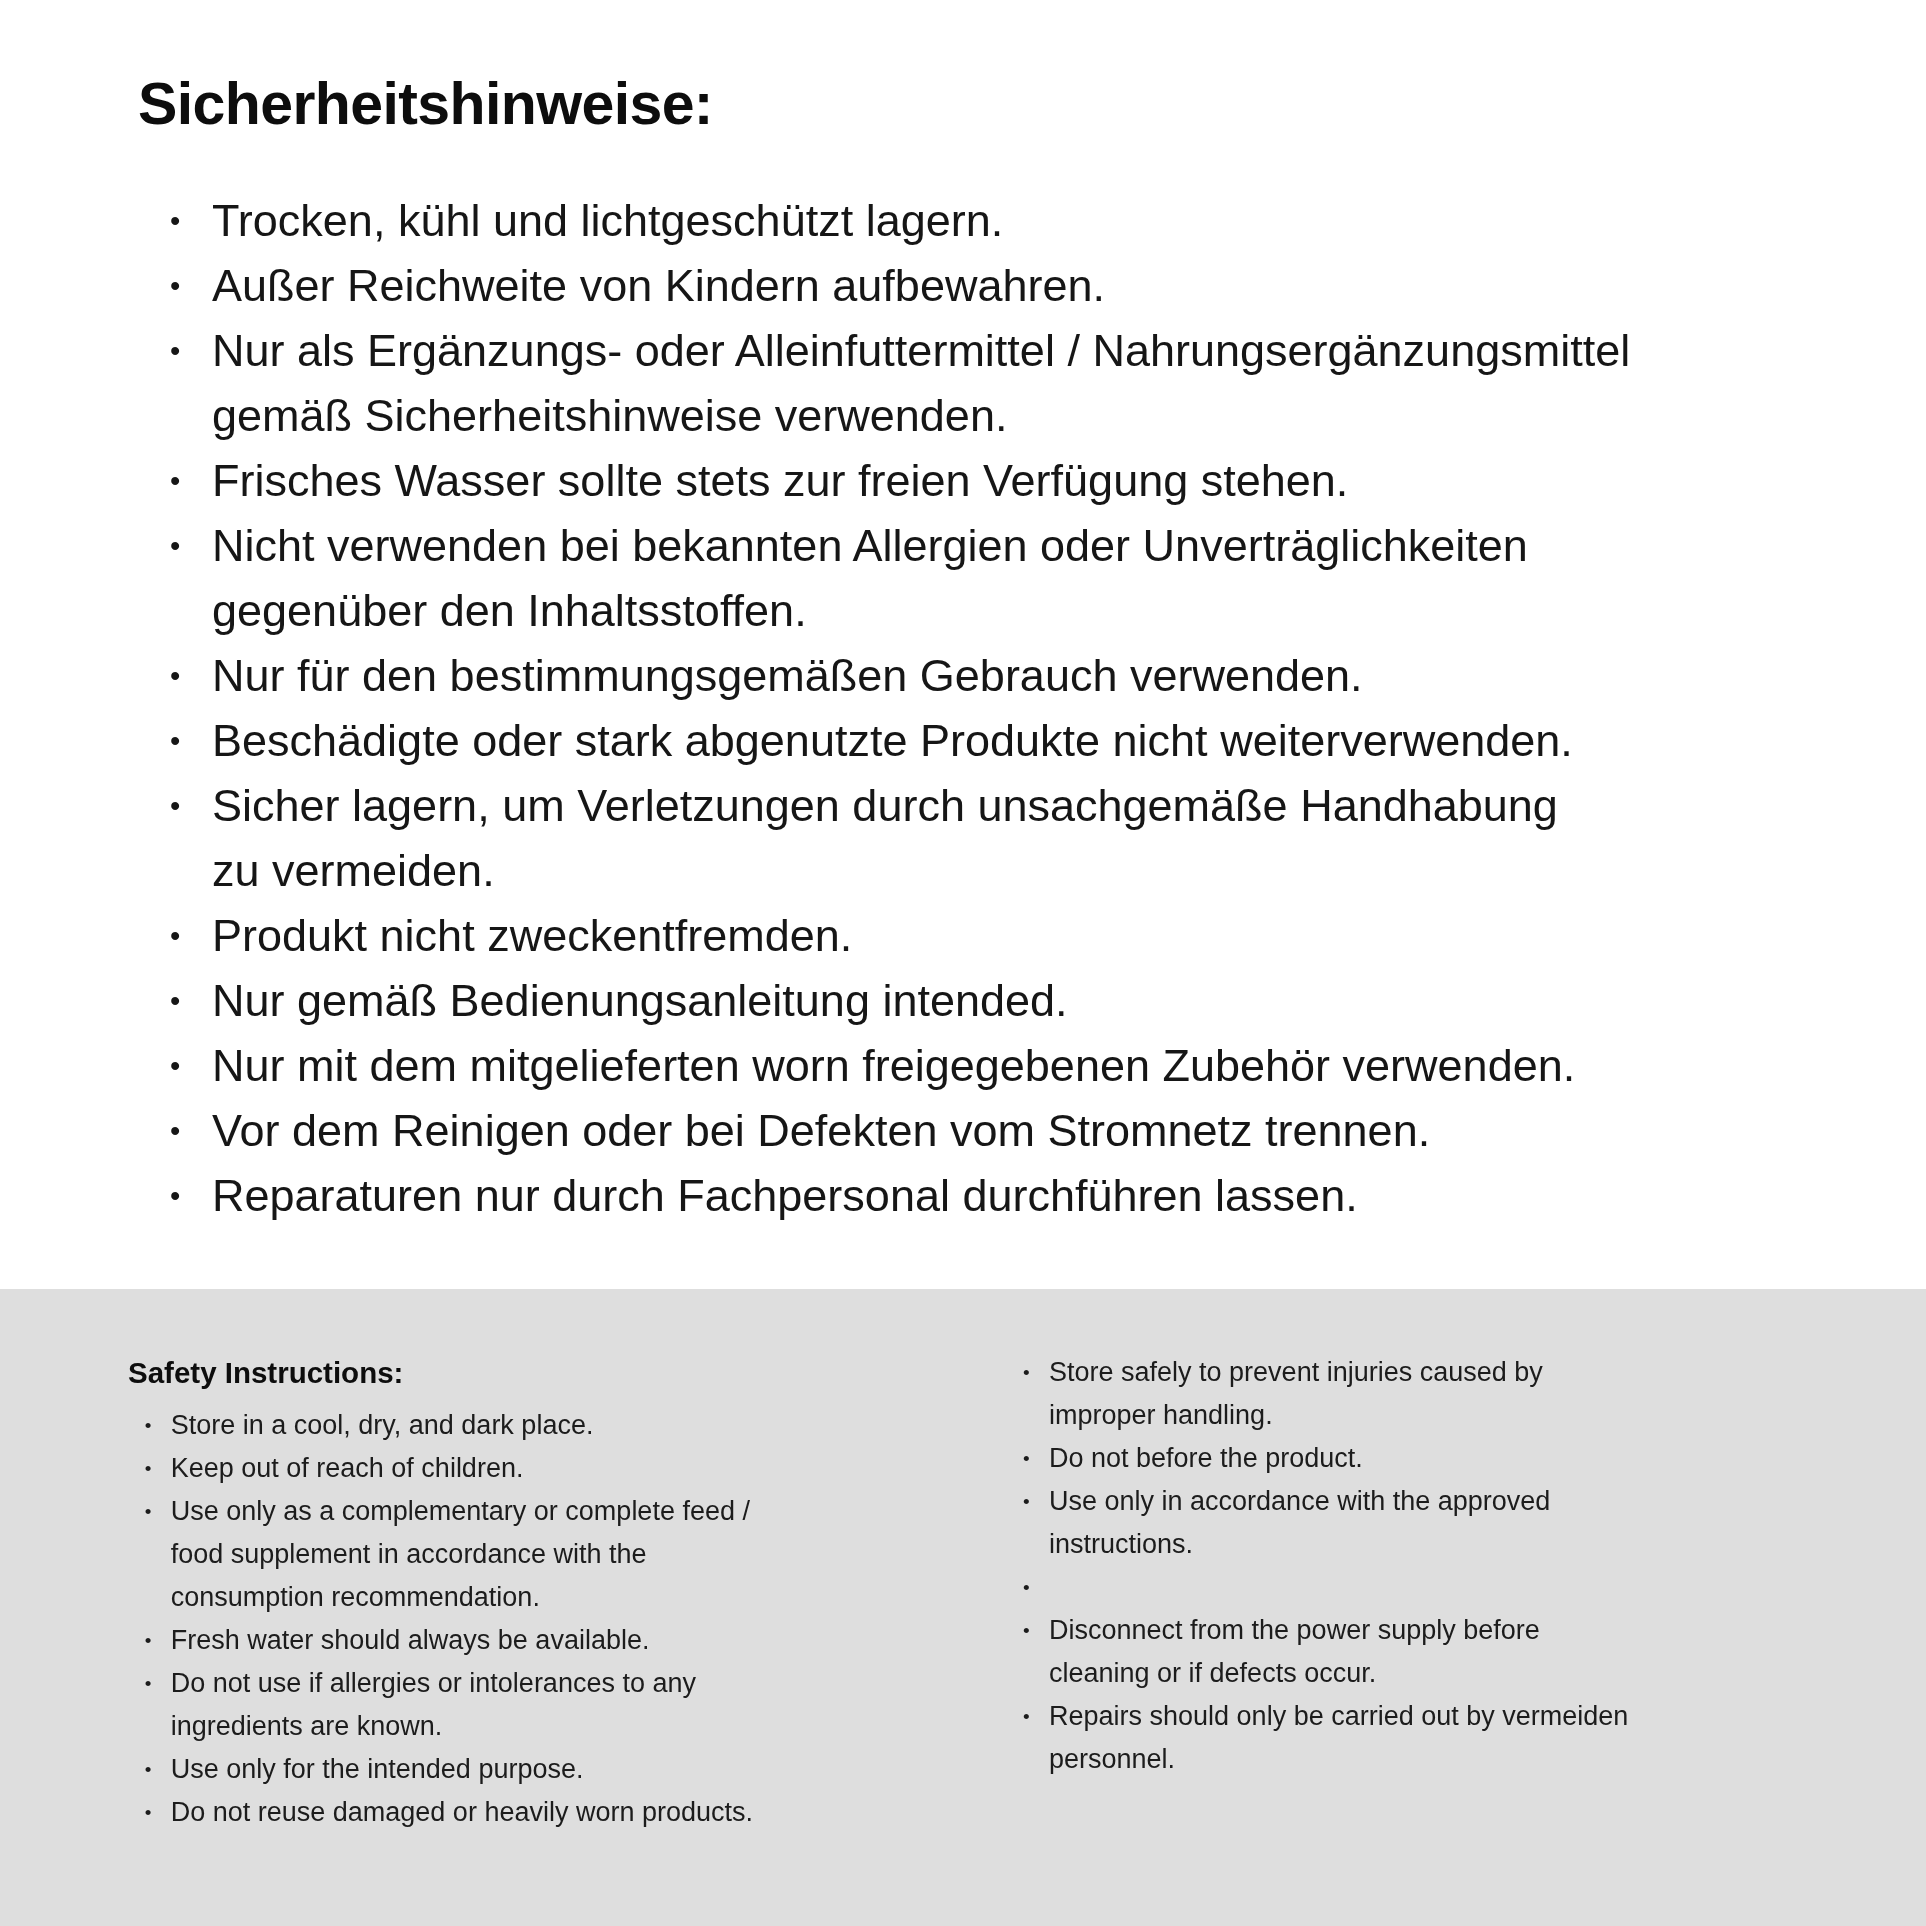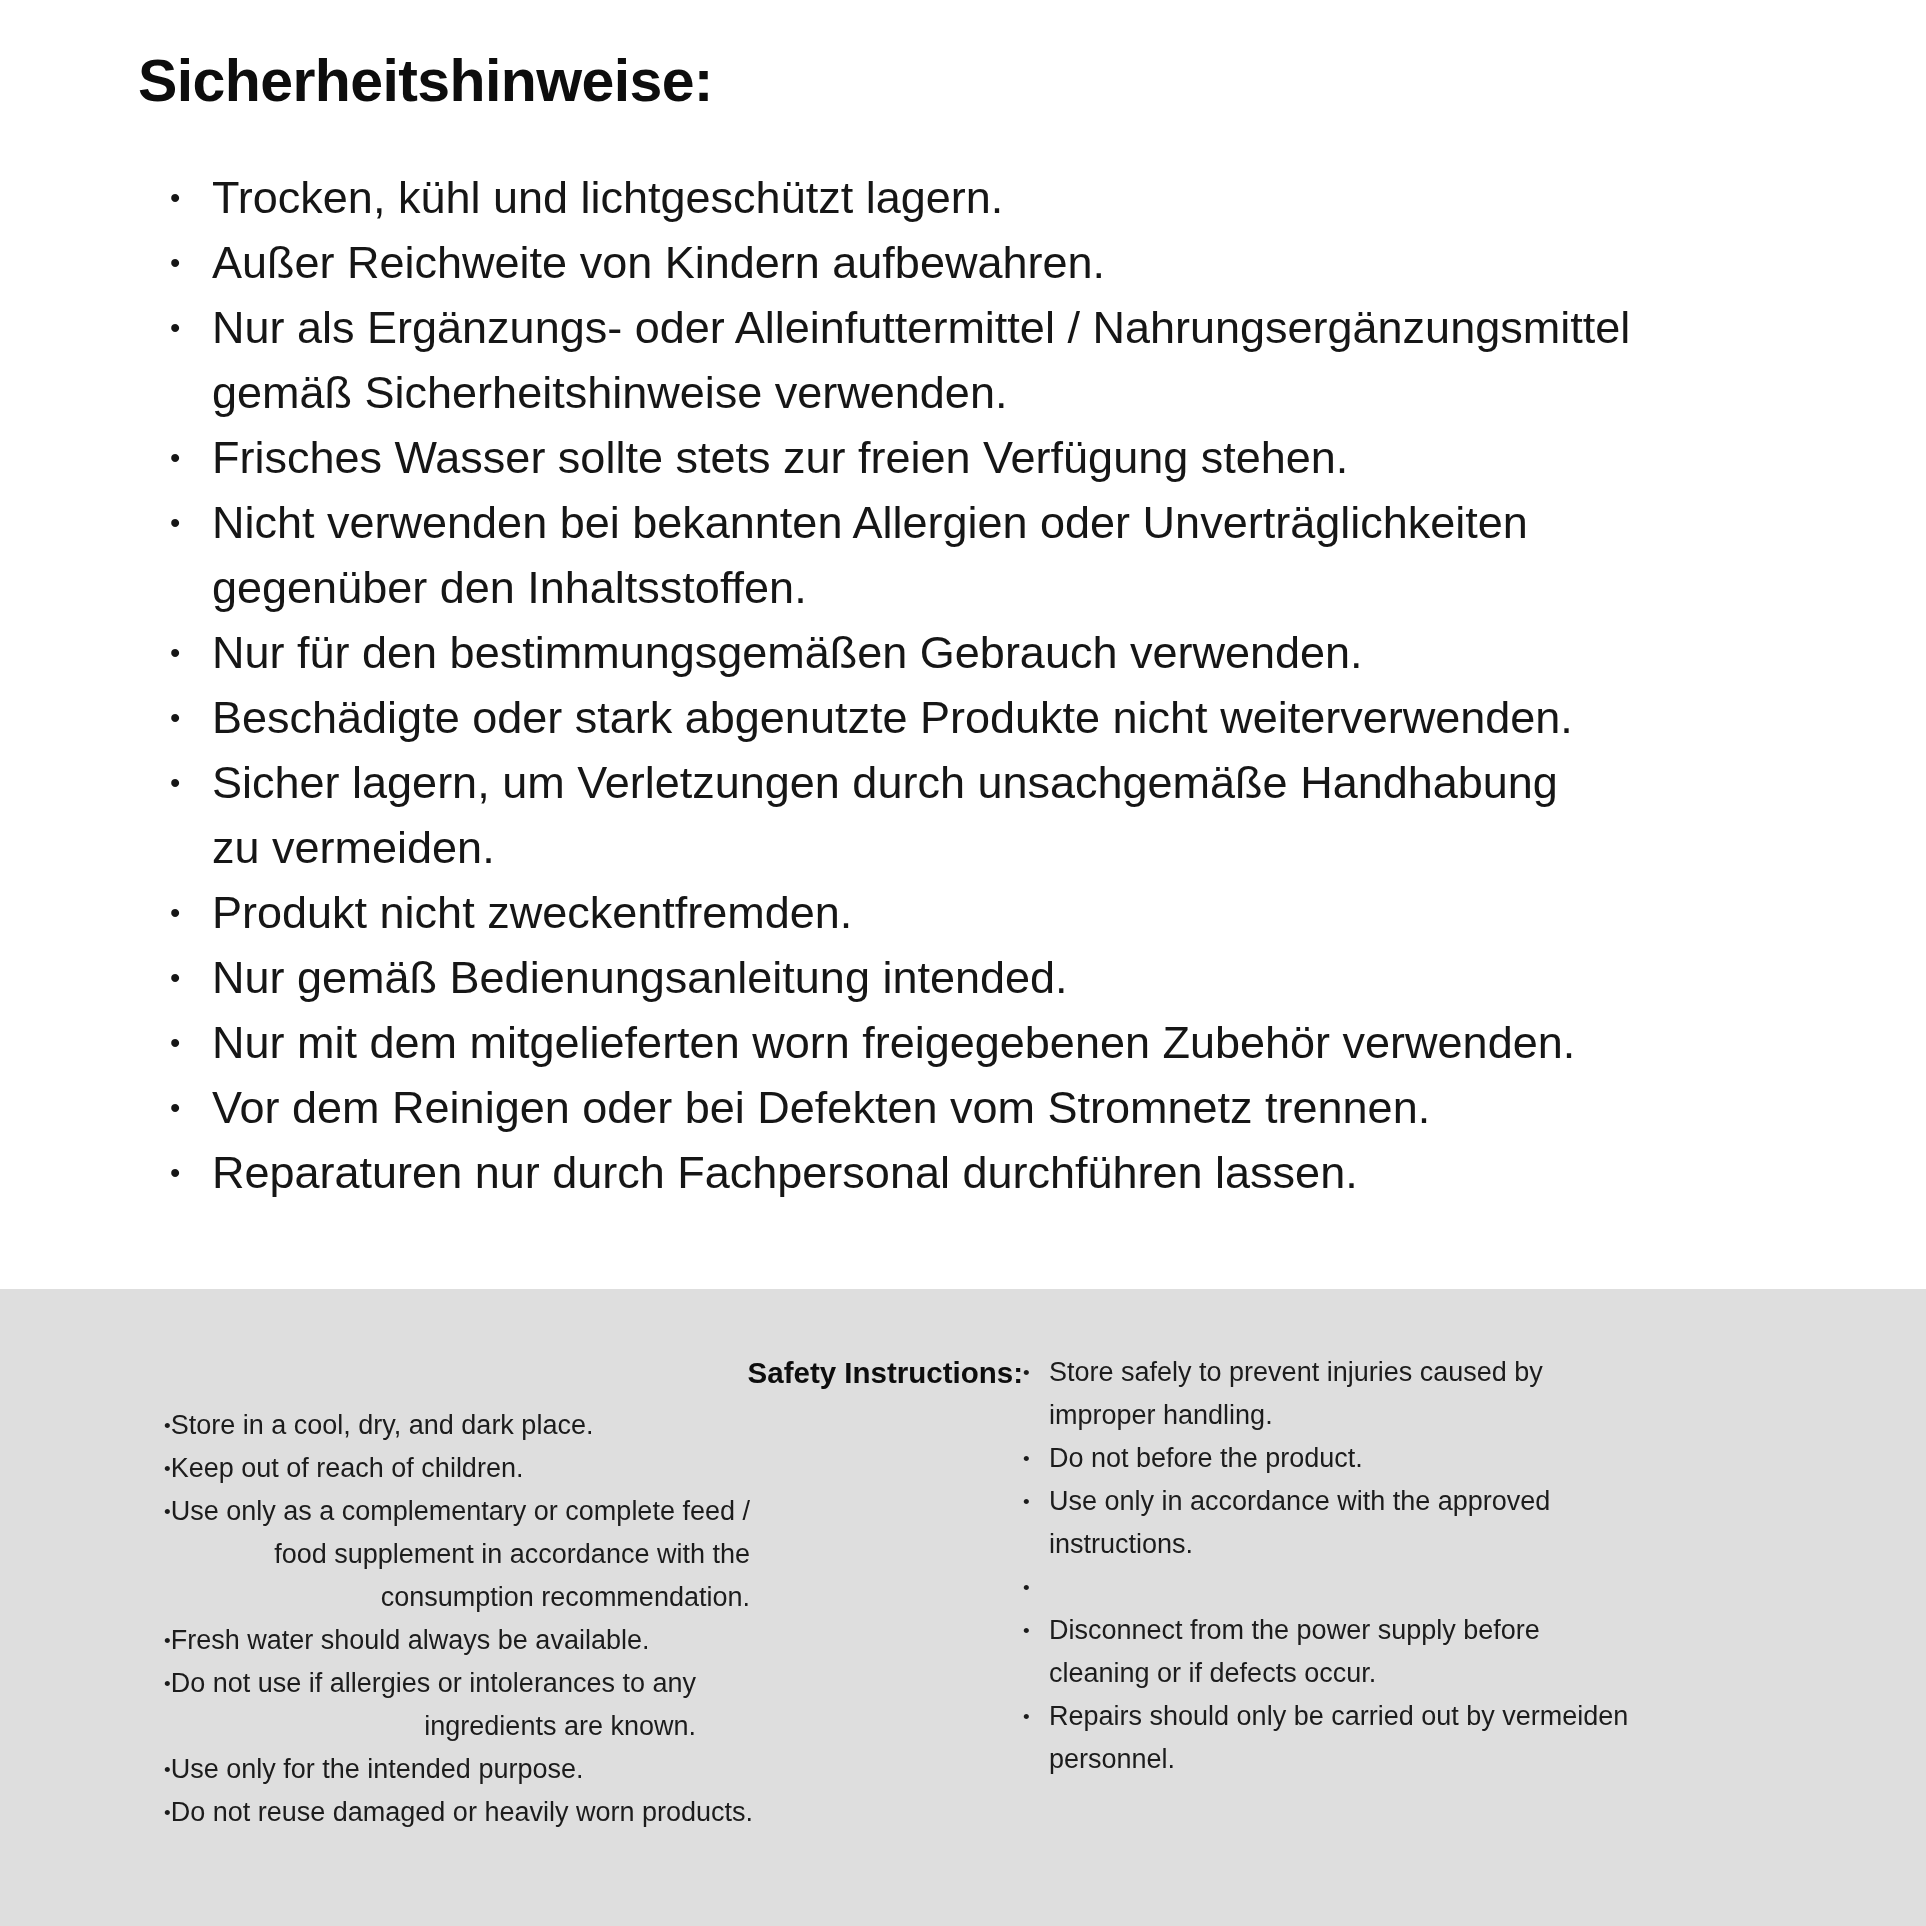--- a/index.html
+++ b/index.html
@@ -7,21 +7,21 @@
   body {
     background: #ffffff;
     font-family: "Liberation Sans", "DejaVu Sans", sans-serif;
     color: #161616;
     overflow: hidden;
   }
 
   
   .de-section {
     height: 1289px;
-    padding: 49px 58px 0 138px;
+    padding: 72px 58px 0 138px;
   }
   .de-title {
     font-size: 59px;
     font-weight: 700;
     letter-spacing: -0.6px;
     color: #0d0d0d;
     line-height: 65px;
     margin-bottom: 51px;
   }
   ul.bullet-list { list-style: none; }
@@ -39,21 +39,21 @@
   }
   .item-text { white-space: pre-line; }
 
   
   .en-section {
     height: 637px;
     background: #dedede;
     padding: 62px 45px 0 128px;
     display: flex;
   }
-  .en-col-left { width: 895px; flex: 0 0 895px; text-align: right; }
+  .en-col-left { width: 895px; flex: 0 0 895px; }
   .en-col-right { flex: 1; }
   .en-title {
     font-size: 29.5px;
     font-weight: 700;
     color: #0d0d0d;
     line-height: 43px;
     margin-bottom: 10.3px;
   }
   .en-list li {
     font-size: 27px;

